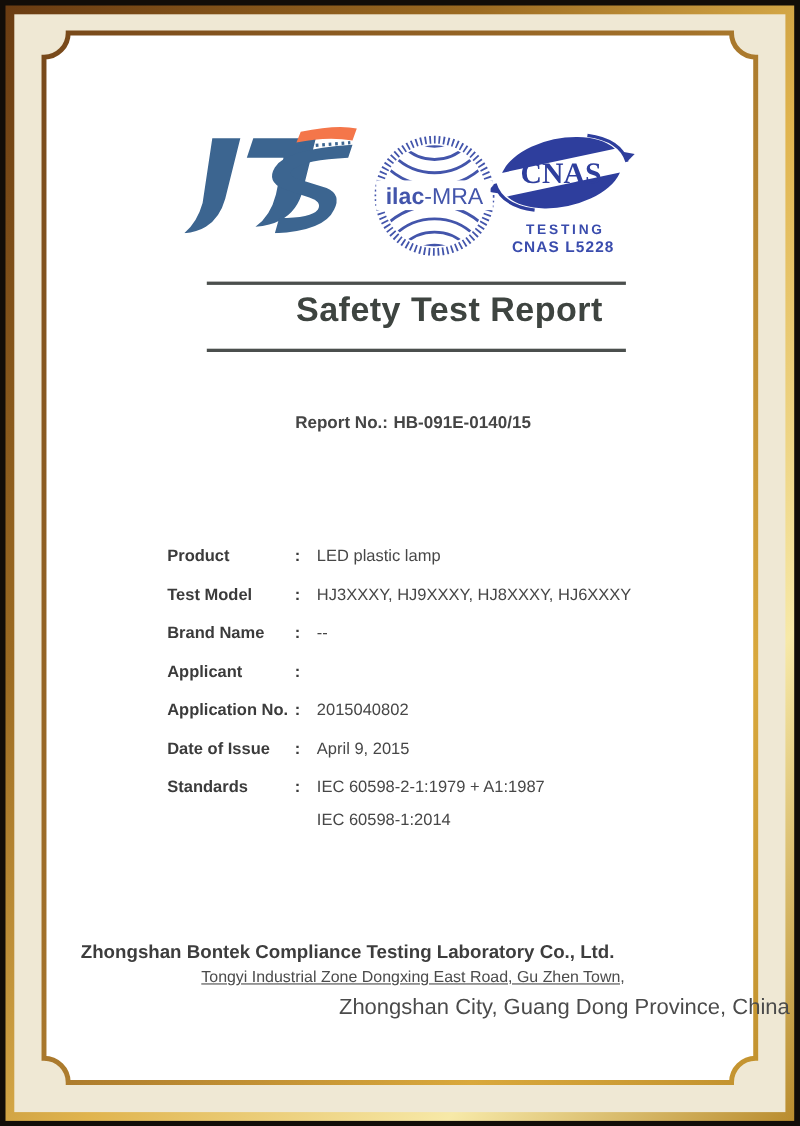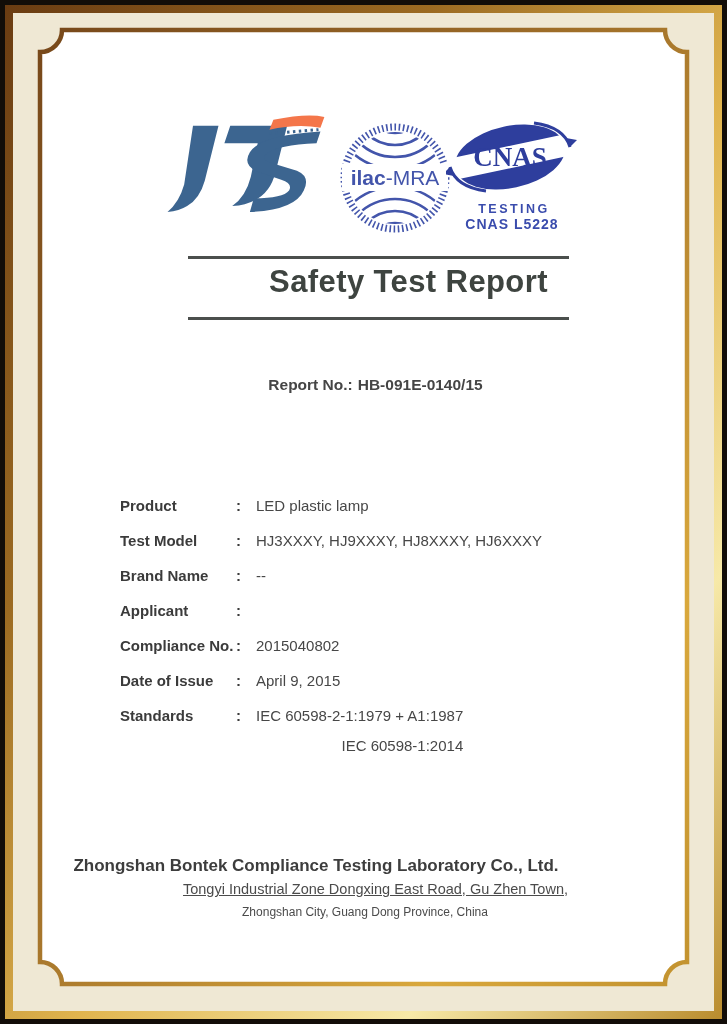--- a/index.html
+++ b/index.html
@@ -23,33 +23,33 @@
   .doc-title{
     position:absolute;left:0;top:264px;width:727px;margin:0;
     text-align:center;font-size:31px;font-weight:700;color:#3e4440;letter-spacing:.4px;padding-left:33px;
   }
   .report-line{
     position:absolute;left:0;top:376px;width:727px;text-align:center;
     font-size:15.5px;font-weight:700;color:#454545;
   }
   .report-line .num{margin-left:5px;}
 
-  .fields{position:absolute;left:108px;top:497px;width:520px;font-size:15px;line-height:18px;}
+  .fields{position:absolute;left:140px;top:497px;width:520px;font-size:15px;line-height:18px;}
   .field-row{display:flex;margin-bottom:17px;}
   .field-label{width:116px;font-weight:700;color:#3b3b3b;flex:none;}
   .field-colon{width:20px;font-weight:700;color:#3b3b3b;flex:none;}
   .field-value{color:#474747;}
-  .field-value .value2{margin-top:12px;text-align:right;}
+  .field-value .value2{margin-top:12px;}
 
   .footer-company{
     position:absolute;left:0;top:856px;width:608px;text-align:center;
     font-size:17px;font-weight:700;color:#3d3d3d;
   }
   .footer-addr1{position:absolute;left:0;top:881px;width:727px;text-align:center;font-size:14.5px;color:#4b4b4b;text-decoration:underline;}
-  .footer-addr2{position:absolute;left:0;top:905px;width:706px;text-align:center;font-size:12px;color:#4b4b4b;}
+  .footer-addr2{position:absolute;left:0;top:905px;width:706px;text-align:right;font-size:20px;color:#4b4b4b;}
 </style>
 </head>
 <body>
 
 <div class="page">
 
   <svg class="frame-svg" width="727" height="1024" viewBox="0 0 727 1024" aria-hidden="true">
     <defs>
       <linearGradient id="goldA" x1="0" y1="0" x2="1" y2="1">
         <stop offset="0" stop-color="#6a3c12"></stop>
@@ -140,21 +140,21 @@
       <div class="field-row">
         <span class="field-label">Brand Name</span>
         <span class="field-colon">:</span>
         <span class="field-value">--</span>
       </div>
       <div class="field-row">
         <span class="field-label">Applicant</span>
         <span class="field-colon">:</span>
       </div>
       <div class="field-row">
-        <span class="field-label">Compliance No.</span>
+        <span class="field-label">Application No.</span>
         <span class="field-colon">:</span>
         <span class="field-value">2015040802</span>
       </div>
       <div class="field-row">
         <span class="field-label">Date of Issue</span>
         <span class="field-colon">:</span>
         <span class="field-value">April 9, 2015</span>
       </div>
       <div class="field-row">
         <span class="field-label">Standards</span>

